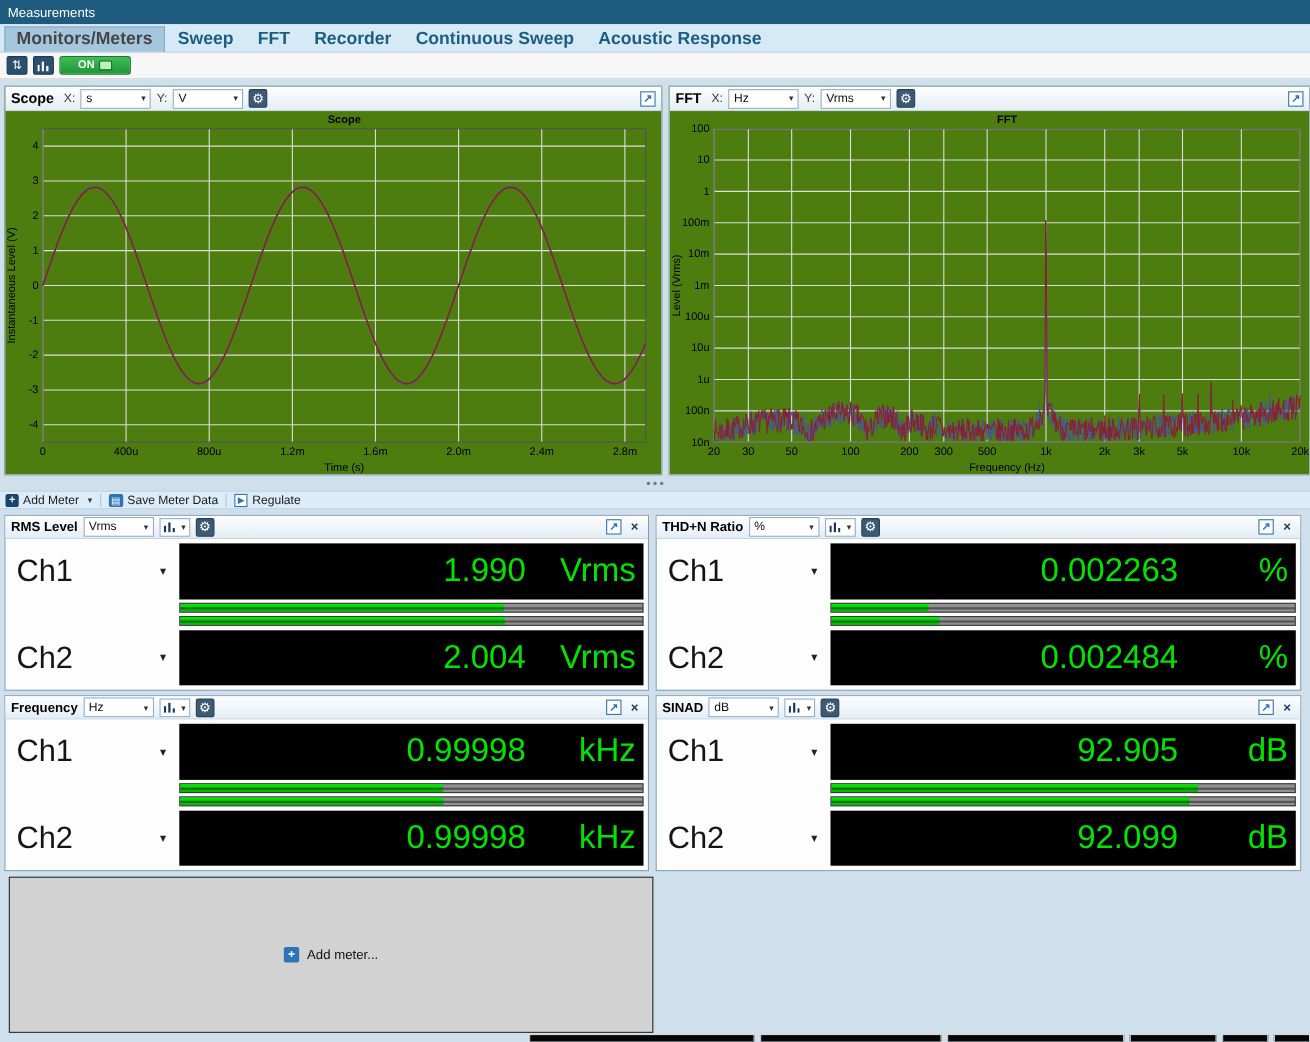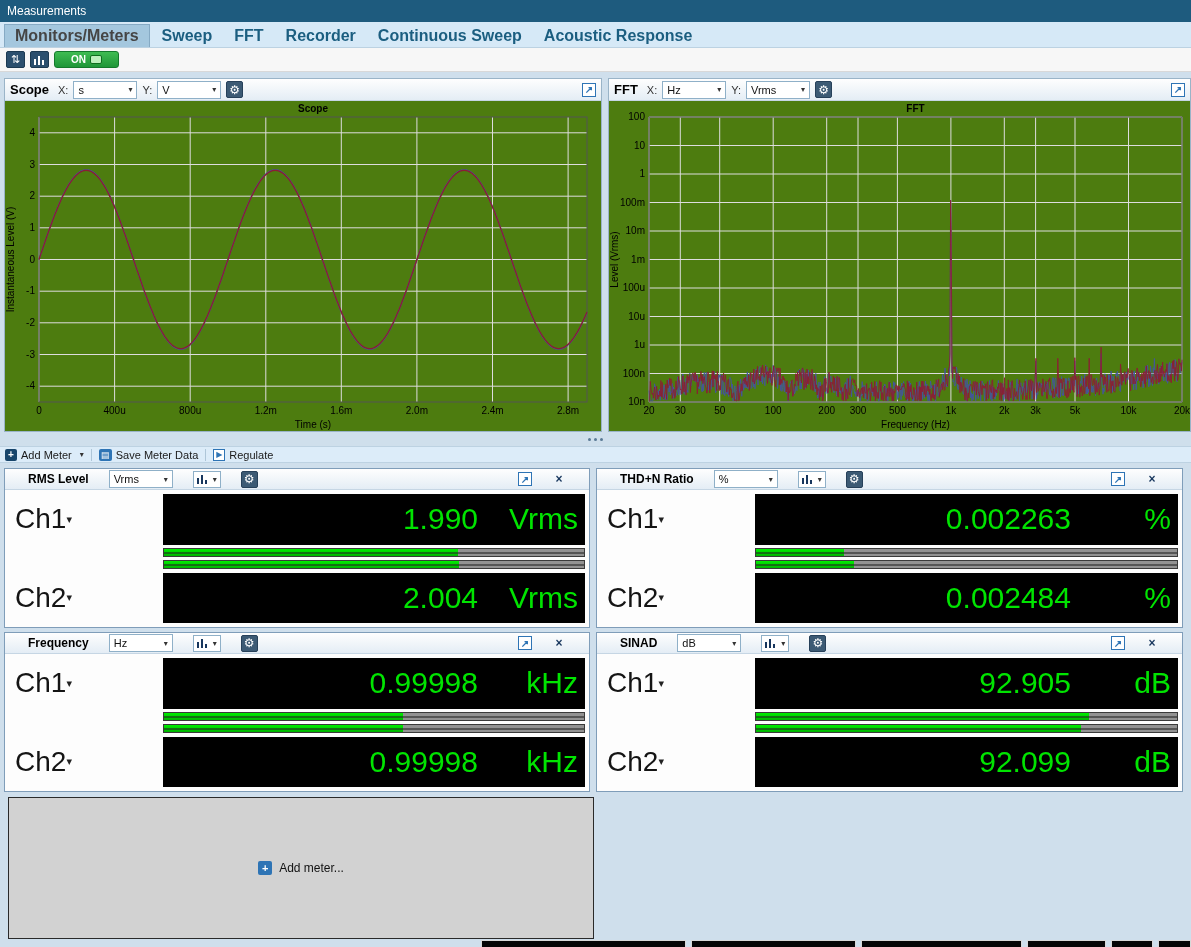--- a/index.html
+++ b/index.html
@@ -38,25 +38,25 @@
 
   .meter-toolbar{height:17px;background:#dcecf9;display:flex;align-items:center;gap:7px;font-size:11px;color:#1a1a1a;padding:0 5px;border-top:1px solid #bdd2e2;border-bottom:1px solid #bdd2e2}
   .mt-item{display:flex;align-items:center;gap:4px}
   .mini-plus{width:12px;height:12px;background:#17456b;color:#fff;font-size:10px;font-weight:bold;display:flex;align-items:center;justify-content:center;border-radius:2px}
   .mini-save{width:13px;height:12px;background:#2e74b5;color:#fff;font-size:9px;display:flex;align-items:center;justify-content:center;border-radius:2px}
   .mini-play{width:12px;height:12px;border:1px solid #2e74b5;background:#fff;color:#2e74b5;font-size:8px;display:flex;align-items:center;justify-content:center}
   .mt-sep{width:1px;height:12px;background:#aec6d8}
 
   .meters{display:grid;grid-template-columns:586px 1fr;grid-template-rows:160px 160px;gap:4px 6px;padding:5px 8px 0 4px}
   .meter-panel{background:#fdfdfd;border:1px solid #7f9db9;display:flex;flex-direction:column}
-  .meter-header{height:21px;display:flex;align-items:center;gap:20px;padding:0 23px;background:linear-gradient(#fefefe,#e4edf5);border-bottom:1px solid #c6d6e4;font-size:11px;flex:0 0 auto}
+  .meter-header{height:21px;display:flex;align-items:center;gap:5px;padding:0 5px;background:linear-gradient(#fefefe,#e4edf5);border-bottom:1px solid #c6d6e4;font-size:11px;flex:0 0 auto}
   .meter-title{font-weight:bold;font-size:12px;color:#000}
   .icon-combo{display:inline-flex;align-items:center;gap:2px;border:1px solid #8fb0c8;background:#fff;height:17px;padding:0 3px}
   .meter-body{flex:1;display:grid;grid-template-columns:150px 1fr;grid-template-rows:1fr 24px 1fr;padding:4px;gap:2px 4px}
-  .ch-label{display:flex;align-items:center;padding:0 8px 0 6px;font-size:28px;color:#141414}
+  .ch-label{display:flex;align-items:center;justify-content:space-between;padding:0 8px 0 6px;font-size:28px;color:#141414}
   .ch-arrow{font-size:11px;color:#222}
   .display{background:#000;display:flex;align-items:center;justify-content:flex-end;padding:0 7px;color:#00e400;font-size:30px;white-space:nowrap}
   .display .unit{min-width:100px;text-align:right}
   .bars{grid-column:2;display:flex;flex-direction:column;justify-content:center;gap:3px}
   .bar{height:9px;border:1px solid #3a3a3a;background:#929292;position:relative}
   .bar::after{content:"";position:absolute;left:0;right:0;top:3px;height:2px;background:rgba(35,35,35,.55)}
   .bar .fill{height:100%;background:linear-gradient(#00ef00,#00b400)}
 
   .add-meter-box{margin:5px 0 0 8px;width:586px;height:142px;background:#d2d2d2;border:1px solid #2a2a2a;display:flex;align-items:center;justify-content:center;gap:7px;font-size:12px;color:#111}
   .add-plus{width:14px;height:14px;background:#2e74b5;color:#fff;font-size:11px;font-weight:bold;display:flex;align-items:center;justify-content:center;border-radius:2px}

